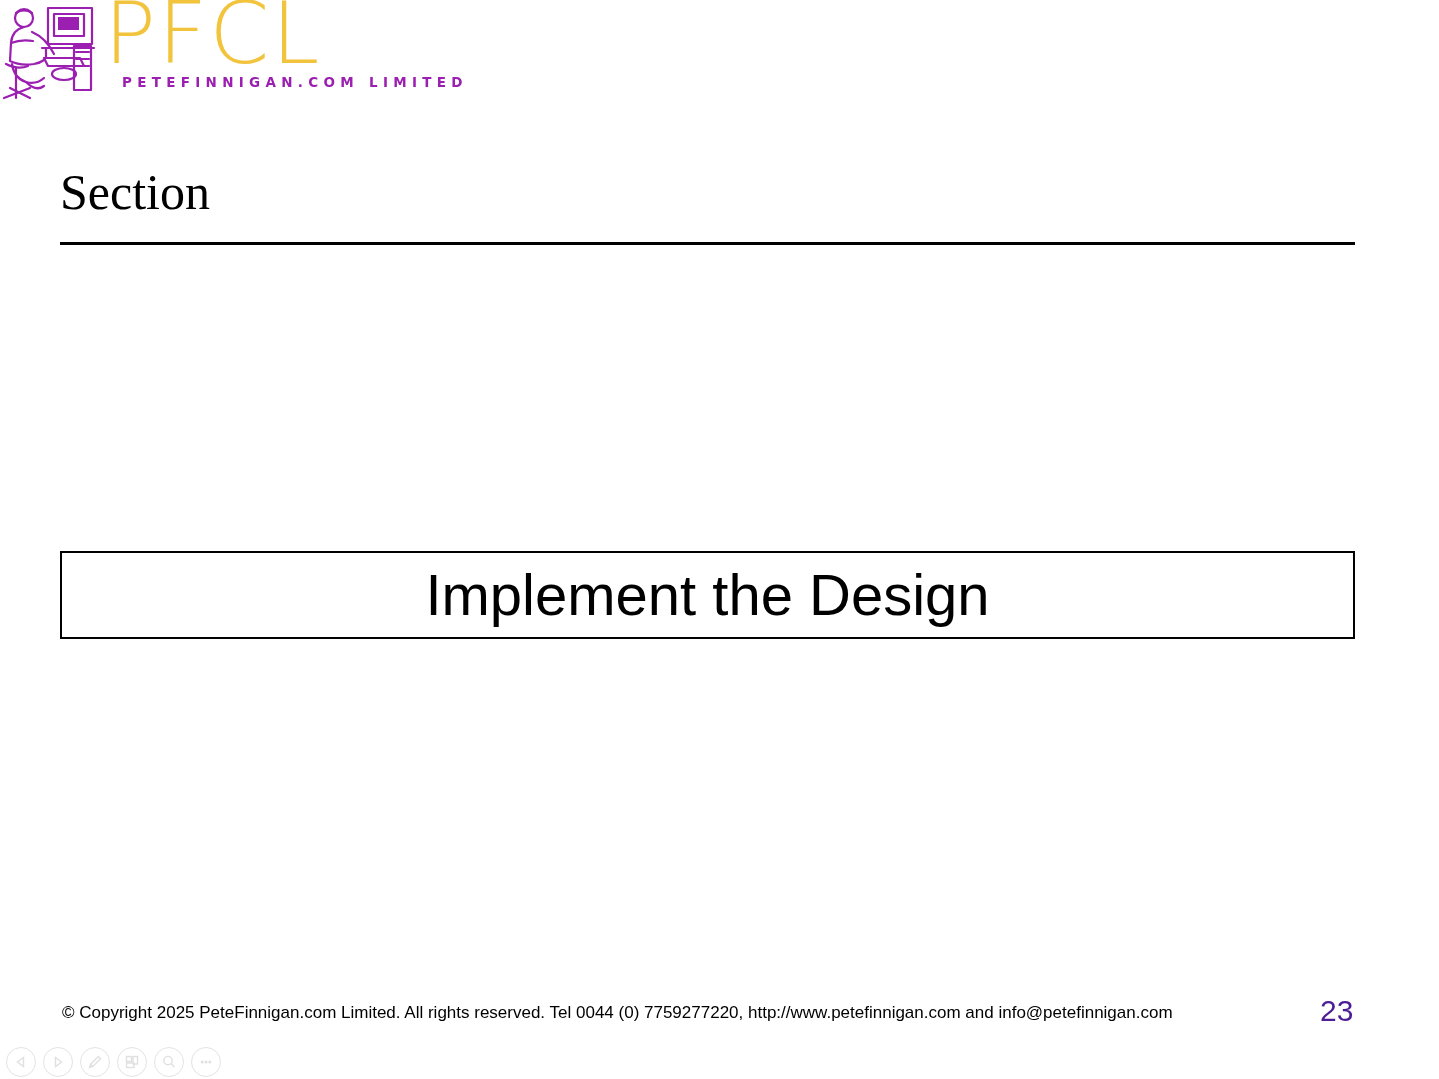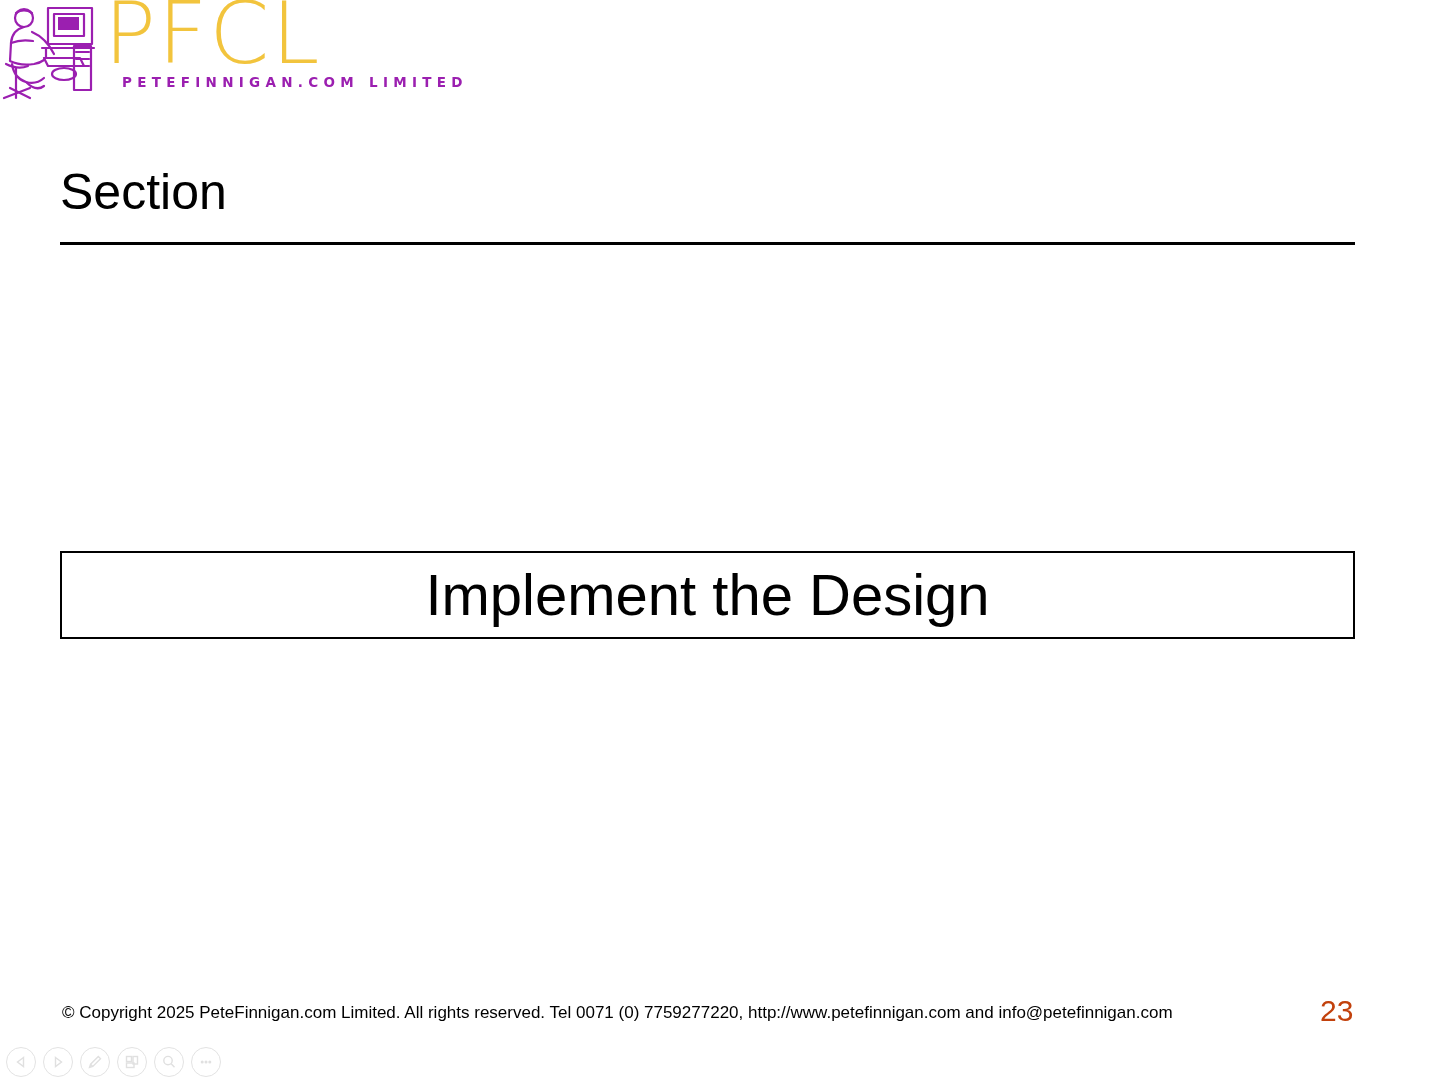--- a/index.html
+++ b/index.html
@@ -57,21 +57,21 @@
     font-family: "DejaVu Sans", sans-serif;
     white-space: nowrap;
     margin-left: 16px;
   }
 
   
   #section-title {
     position: absolute;
     left: 60px;
     top: 164px;
-    font-family: Liberation Sans, sans-serif;
+    font-family: Liberation Serif, serif;
     font-size: 50px;
     line-height: 56px;
     color: #000000;
     white-space: nowrap;
   }
   #title-rule {
     position: absolute;
     left: 60px;
     top: 242px;
     width: 1295px;
@@ -113,21 +113,21 @@
     color: #000000;
     white-space: nowrap;
   }
   #page-number {
     position: absolute;
     left: 1320px;
     top: 993px;
     font-family: "Liberation Sans", sans-serif;
     font-size: 30px;
     line-height: 36px;
-    color: #c2410c;
+    color: #4c1d95;
     text-align: center;
   }
 
   
   #viewer-toolbar {
     position: absolute;
     left: 6px;
     top: 1046px;
     height: 32px;
     display: flex;
@@ -198,21 +198,21 @@
   <div id="logo-tagline">PETEFINNIGAN.COM LIMITED</div>
 </div>
 
 <div id="section-title">Section</div>
 <div id="title-rule"></div>
 
 <div id="content-box">
   <div id="content-box-text">Implement the Design</div>
 </div>
 
-<div id="footer-copyright">© Copyright 2025 PeteFinnigan.com Limited. All rights reserved. Tel 0071 (0) 7759277220, http://www.petefinnigan.com and info@petefinnigan.com</div>
+<div id="footer-copyright">© Copyright 2025 PeteFinnigan.com Limited. All rights reserved. Tel 0044 (0) 7759277220, http://www.petefinnigan.com and info@petefinnigan.com</div>
 <div id="page-number">23</div>
 
 <div id="viewer-toolbar">
 
   <div class="tool-btn">
     <span>
       <svg width="16" height="16" viewBox="0 0 16 16">
           <polygon class="stroke" points="10.5,3.5 4.5,8 10.5,12.5"></polygon>
         </svg>
     </span>

